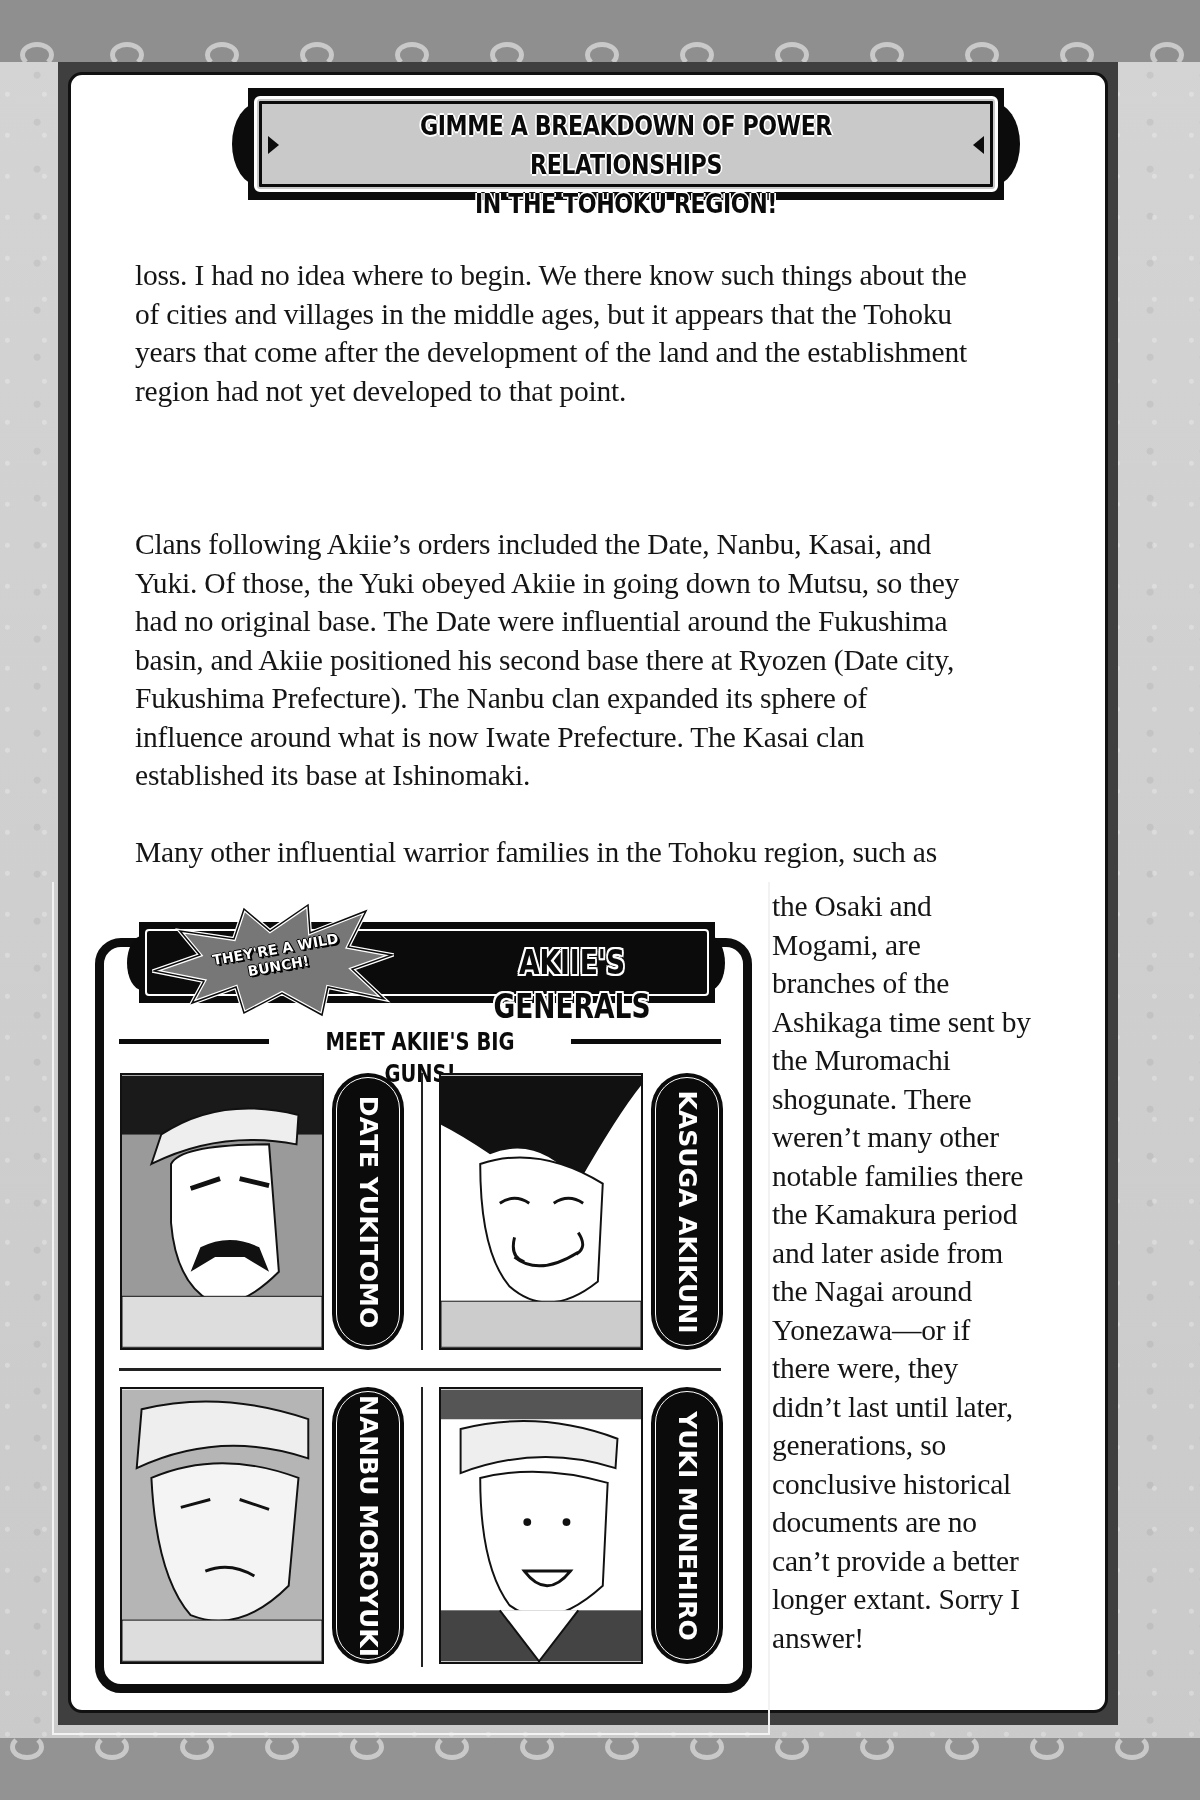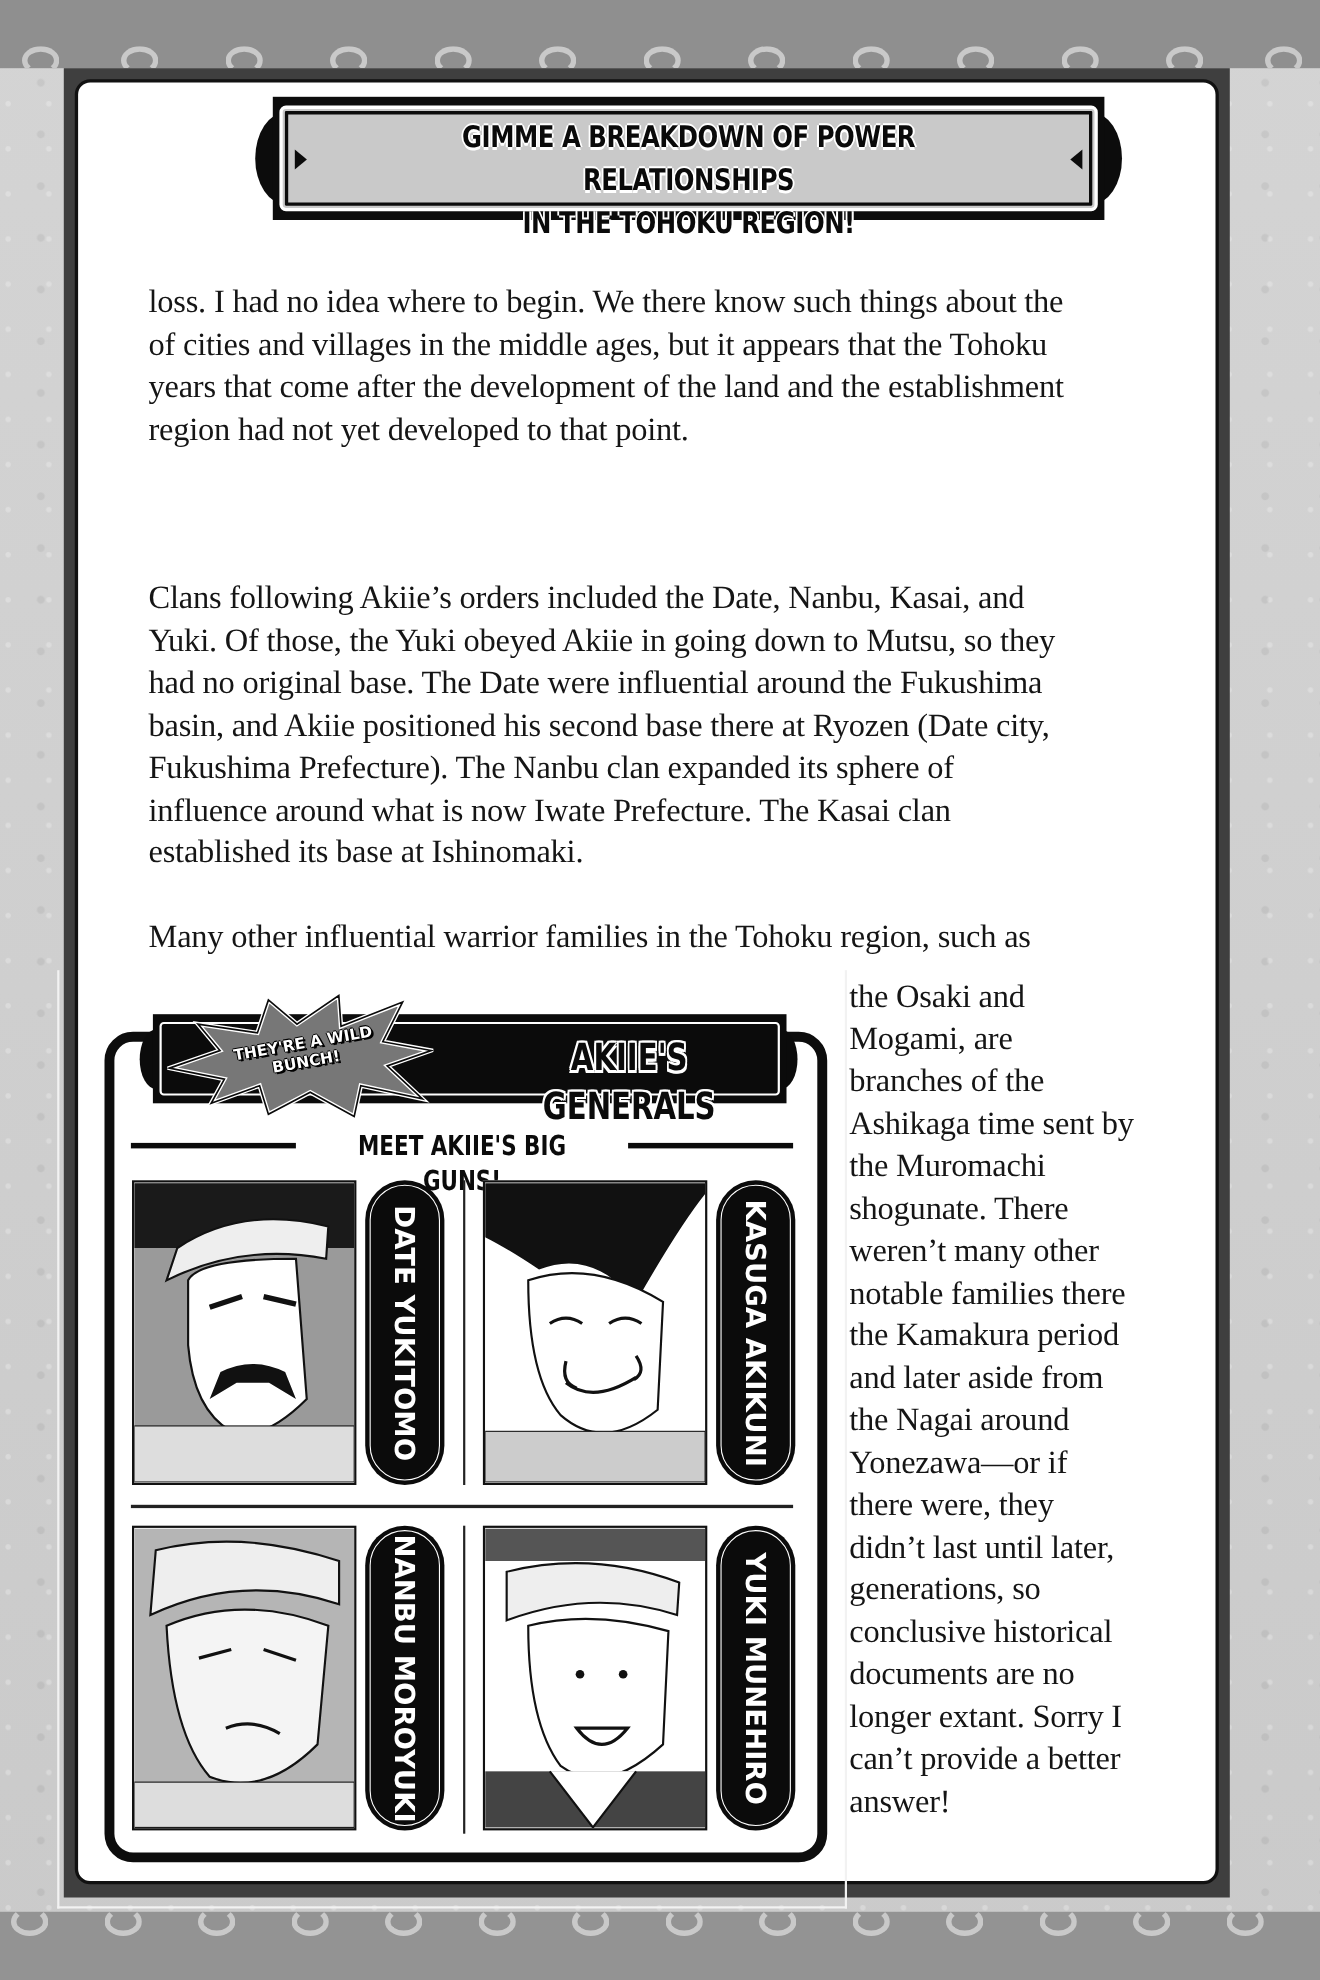--- a/index.html
+++ b/index.html
@@ -286,22 +286,22 @@
   <span>notable families there</span>
   <span>the Kamakura period</span>
   <span>and later aside from</span>
   <span>the Nagai around</span>
   <span>Yonezawa—or if</span>
   <span>there were, they</span>
   <span>didn’t last until later,</span>
   <span>generations, so</span>
   <span>conclusive historical</span>
   <span>documents are no</span>
+  <span>can’t provide a better</span>
   <span>longer extant. Sorry I</span>
-  <span>can’t provide a better</span>
   <span>answer!</span>
 </div>
 
 <div class="gen-box"></div>
 
 <div class="gen-header">
   <div class="cap l"></div>
   <div class="cap r"></div>
   <div class="bar"></div>
   <div class="inline"></div>

